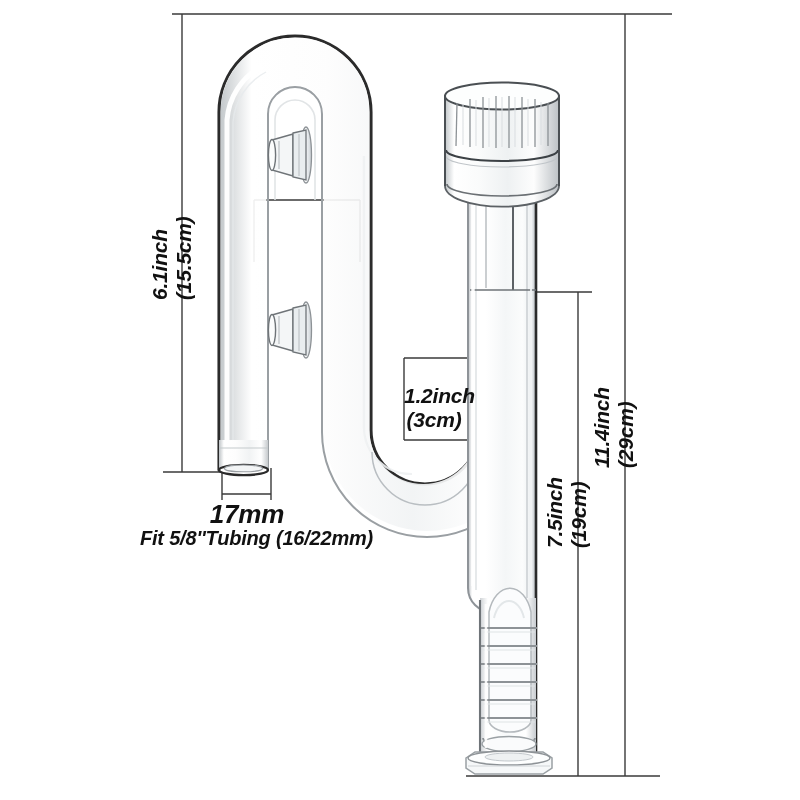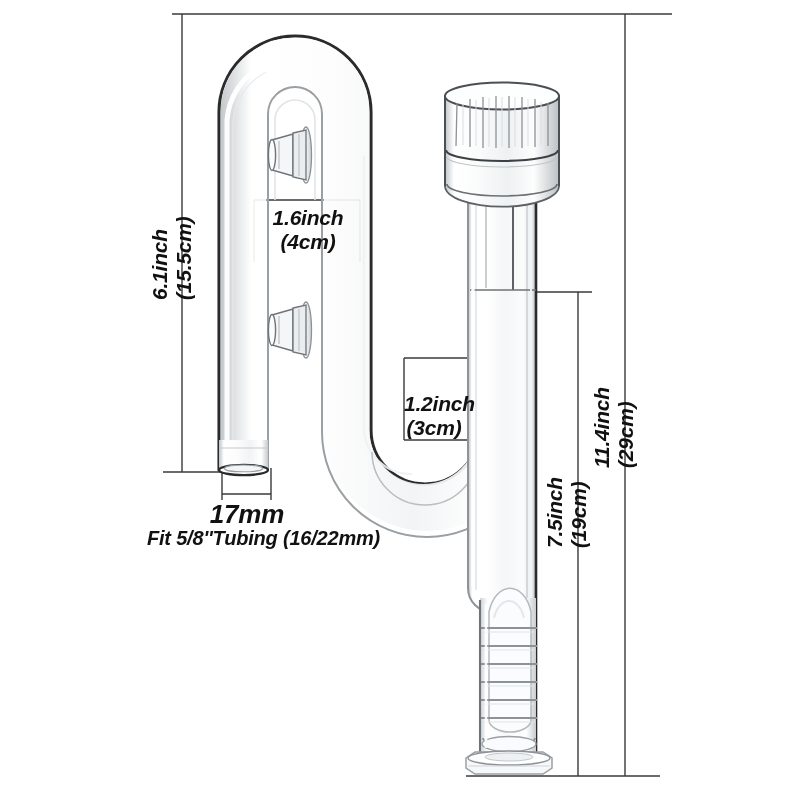--- a/index.html
+++ b/index.html
@@ -278,41 +278,37 @@
       <ellipse cx="509" cy="757" rx="24" ry="4" fill="#eef1f2" stroke="#c3c8cc" stroke-width="1"></ellipse>
       <path d="M 468 766 L 550 766" stroke="#cfd4d7" stroke-width="1.1"></path>
     </g>
   </svg>
 
   <div class="dim-label sz-21 rot-ccw" style="left:148px; top:300px;">
     <span>6.1inch</span>
     <span class="l2">(15.5cm)</span>
   </div>
 
-  <div class="dim-label sz-21 ctr" style="left:256px; top:206px; width:104px;">
-    <span>1.6inch</span>
-    <span class="l2">(4cm)</span>
-  </div>
-
-  <div class="dim-label sz-21 ctr" style="left:404px; top:392px; width:60px;">
+
+  <div class="dim-label sz-21 ctr" style="left:404px; top:384px; width:60px;">
     <span>1.2inch</span>
     <span class="l2">(3cm)</span>
   </div>
 
   <div class="dim-label sz-21 rot-ccw" style="left:543px; top:548px;">
     <span>7.5inch</span>
     <span class="l2">(19cm)</span>
   </div>
 
   <div class="dim-label sz-21 rot-ccw" style="left:590px; top:468px;">
     <span>11.4inch</span>
     <span class="l2">(29cm)</span>
   </div>
 
   <div class="dim-label sz-22 ctr" style="left:196px; top:500px; width:102px;">
     <span>17mm</span>
   </div>
 
-  <div class="dim-label sz-20" style="left:147px; top:527px;">
+  <div class="dim-label sz-20" style="left:140px; top:527px;">
     <span>Fit 5/8''Tubing (16/22mm)</span>
   </div>
 
 </div>
 
 </body></html>

